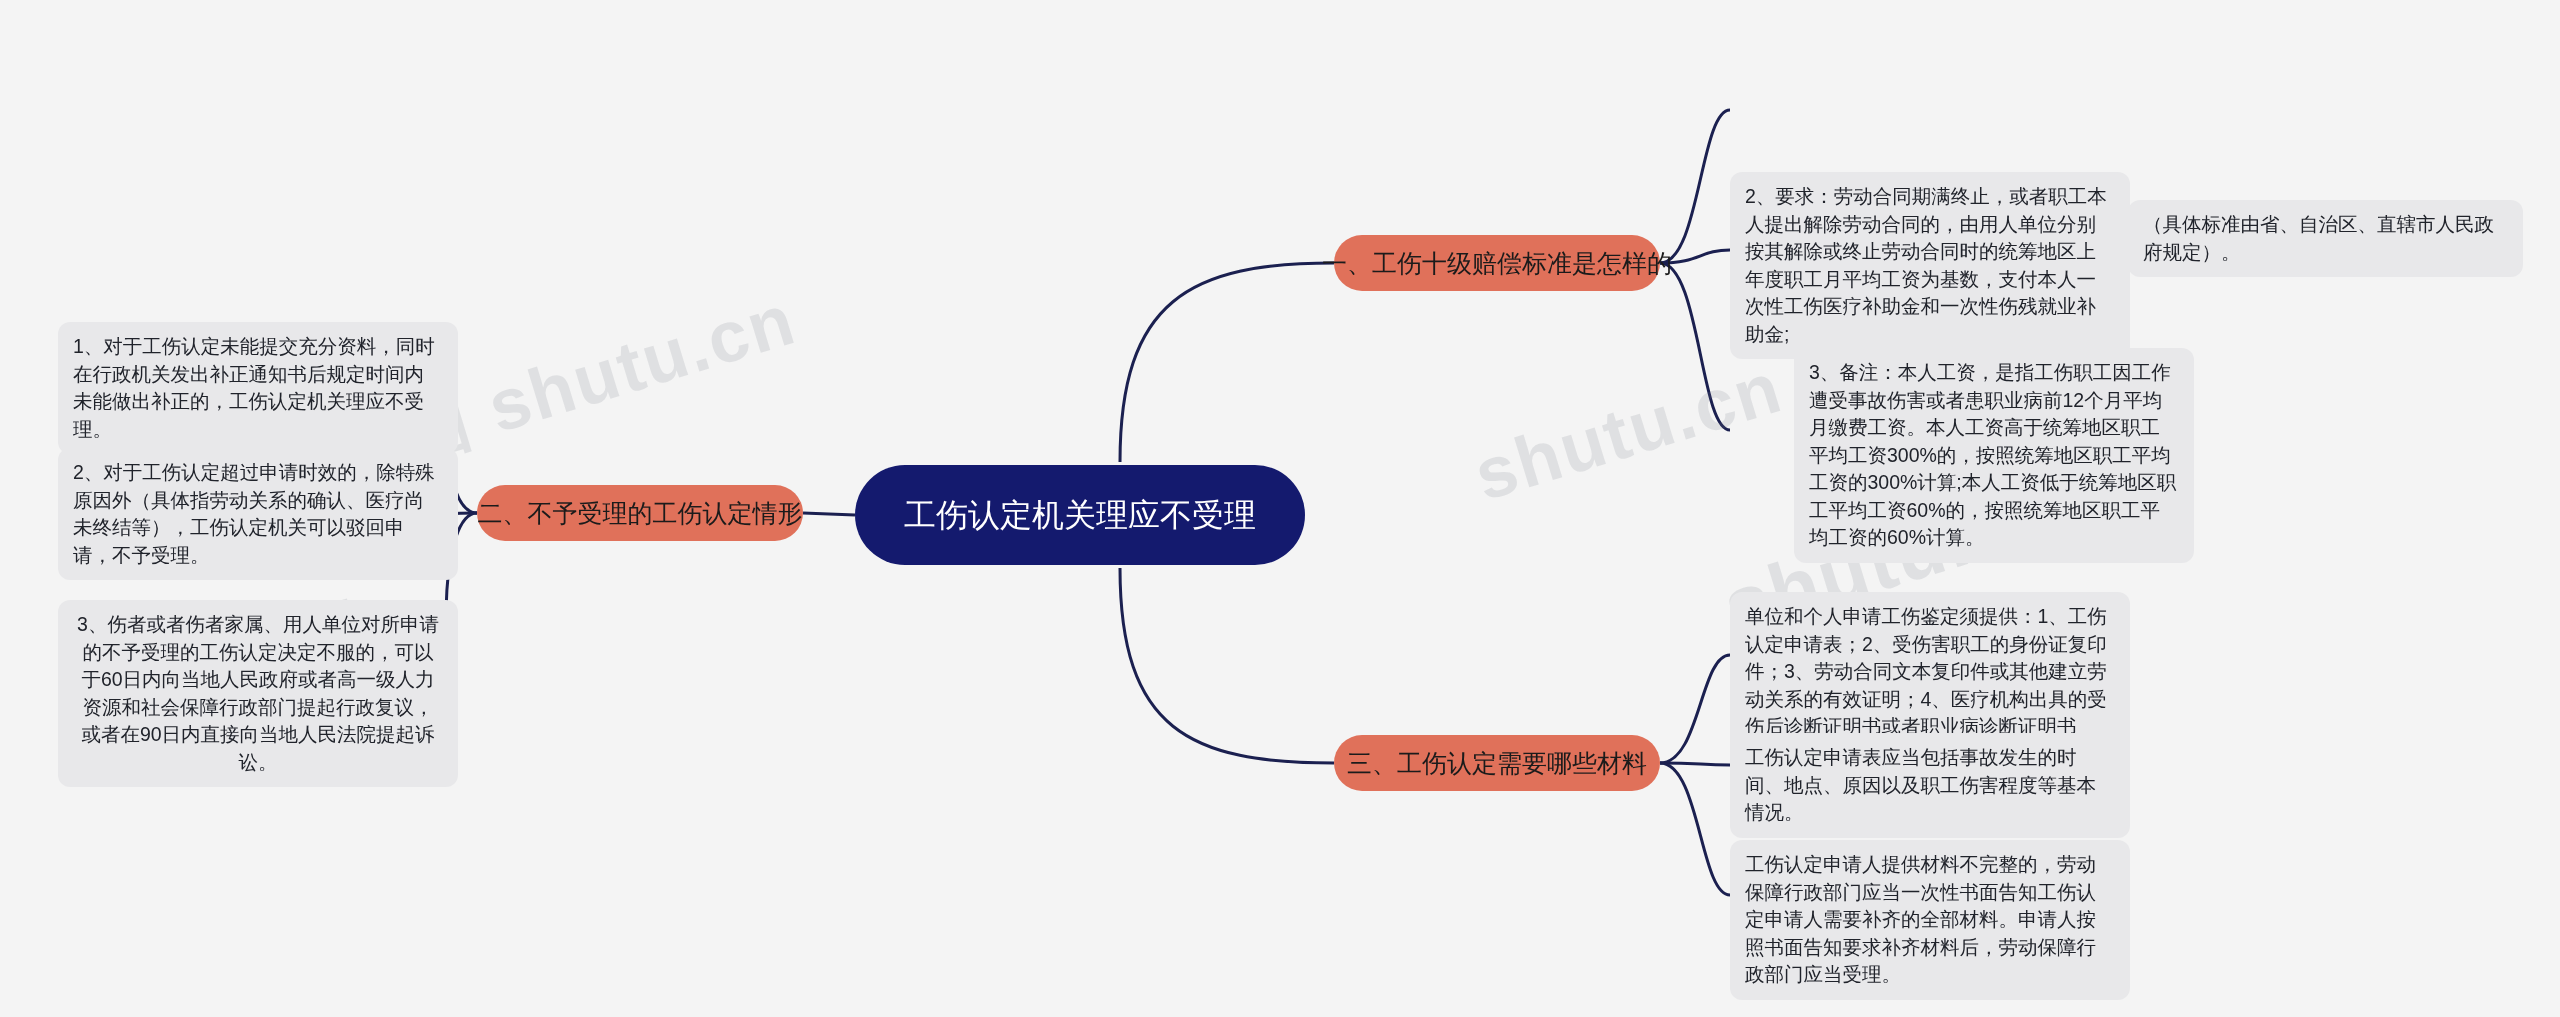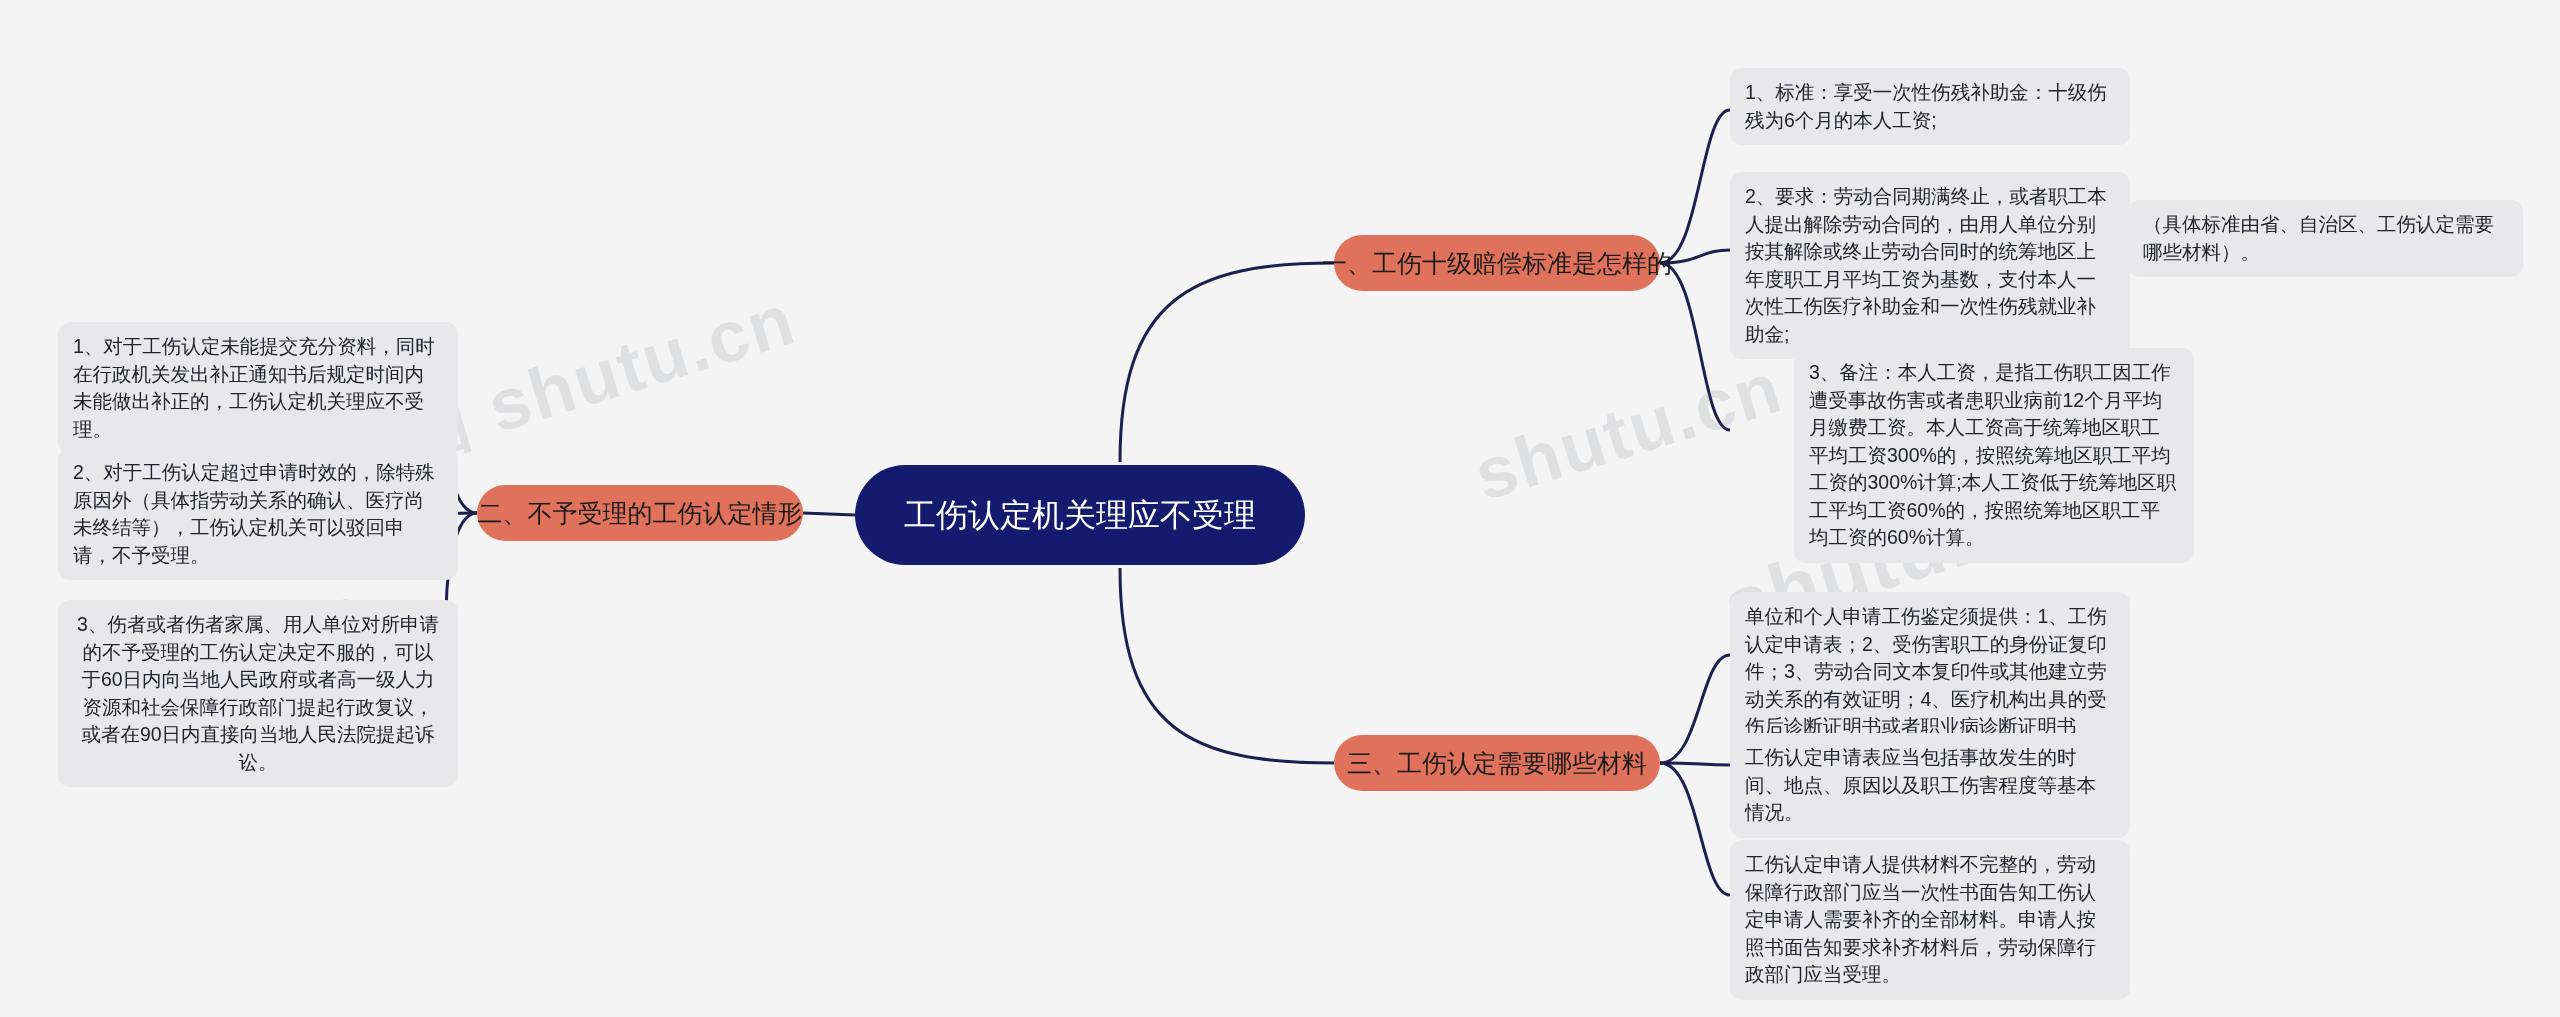--- a/index.html
+++ b/index.html
@@ -139,23 +139,22 @@
   <div class="watermark wm2">shutu.cn</div>
   <div class="watermark wm3">shutu.c</div>
   <div class="watermark wm4">树图</div>
 
   <div class="node-root">工伤认定机关理应不受理</div>
 
   <div class="node-branch b1">一、工伤十级赔偿标准是怎样的</div>
   <div class="node-branch b3">三、工伤认定需要哪些材料</div>
   <div class="node-branch b2">二、不予受理的工伤认定情形</div>
 
-  <div class="leaf r1">1、标准：享受一次性伤残补助金：十级伤残为6个月的本人工资;</div>
   <div class="leaf r2">2、要求：劳动合同期满终止，或者职工本人提出解除劳动合同的，由用人单位分别按其解除或终止劳动合同时的统筹地区上年度职工月平均工资为基数，支付本人一次性工伤医疗补助金和一次性伤残就业补助金;</div>
-  <div class="leaf r2a">（具体标准由省、自治区、工伤认定需要哪些材料）。</div>
+  <div class="leaf r2a">（具体标准由省、自治区、直辖市人民政府规定）。</div>
   <div class="leaf r3">3、备注：本人工资，是指工伤职工因工作遭受事故伤害或者患职业病前12个月平均月缴费工资。本人工资高于统筹地区职工平均工资300%的，按照统筹地区职工平均工资的300%计算;本人工资低于统筹地区职工平均工资60%的，按照统筹地区职工平均工资的60%计算。</div>
 
   <div class="leaf r4">单位和个人申请工伤鉴定须提供：1、工伤认定申请表；2、受伤害职工的身份证复印件；3、劳动合同文本复印件或其他建立劳动关系的有效证明；4、医疗机构出具的受伤后诊断证明书或者职业病诊断证明书（或职业病诊断鉴定书）及初次治疗病历复印件。</div>
   <div class="leaf r5">工伤认定申请表应当包括事故发生的时间、地点、原因以及职工伤害程度等基本情况。</div>
   <div class="leaf r6">工伤认定申请人提供材料不完整的，劳动保障行政部门应当一次性书面告知工伤认定申请人需要补齐的全部材料。申请人按照书面告知要求补齐材料后，劳动保障行政部门应当受理。</div>
 
   <div class="leaf l1">1、对于工伤认定未能提交充分资料，同时在行政机关发出补正通知书后规定时间内未能做出补正的，工伤认定机关理应不受理。</div>
   <div class="leaf l2">2、对于工伤认定超过申请时效的，除特殊原因外（具体指劳动关系的确认、医疗尚未终结等），工伤认定机关可以驳回申请，不予受理。</div>
   <div class="leaf l3">3、伤者或者伤者家属、用人单位对所申请的不予受理的工伤认定决定不服的，可以于60日内向当地人民政府或者高一级人力资源和社会保障行政部门提起行政复议，或者在90日内直接向当地人民法院提起诉讼。</div>
 

